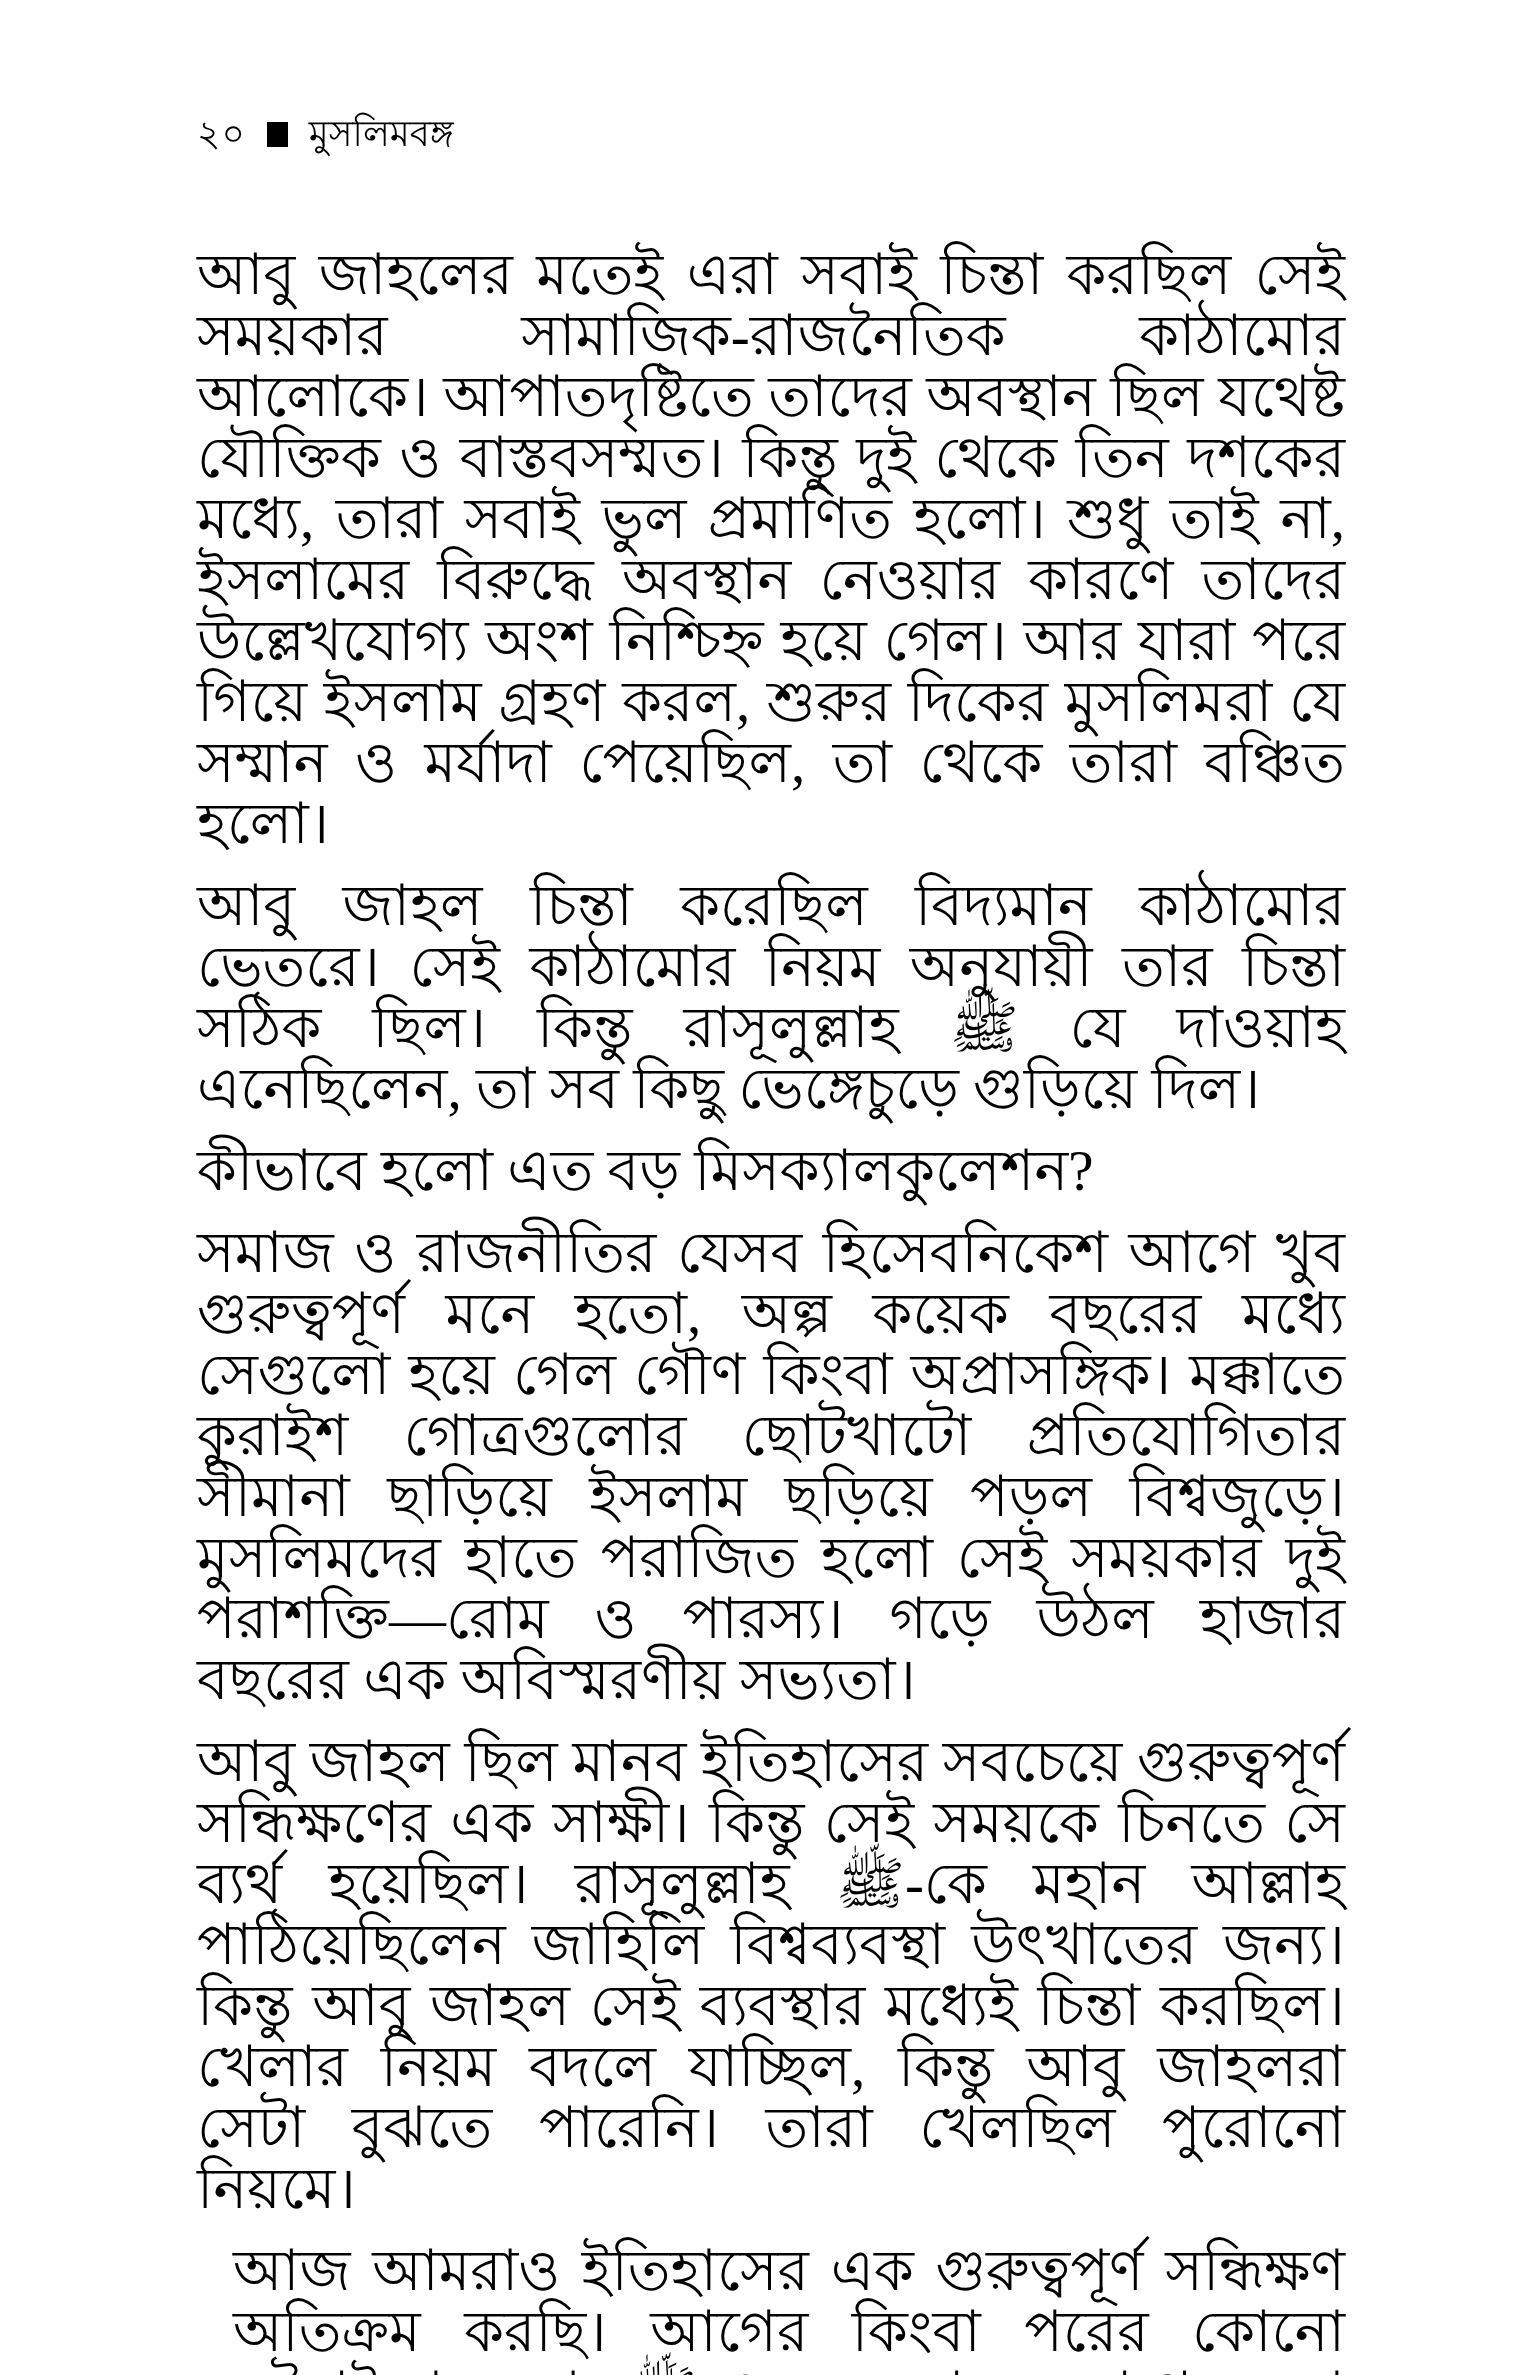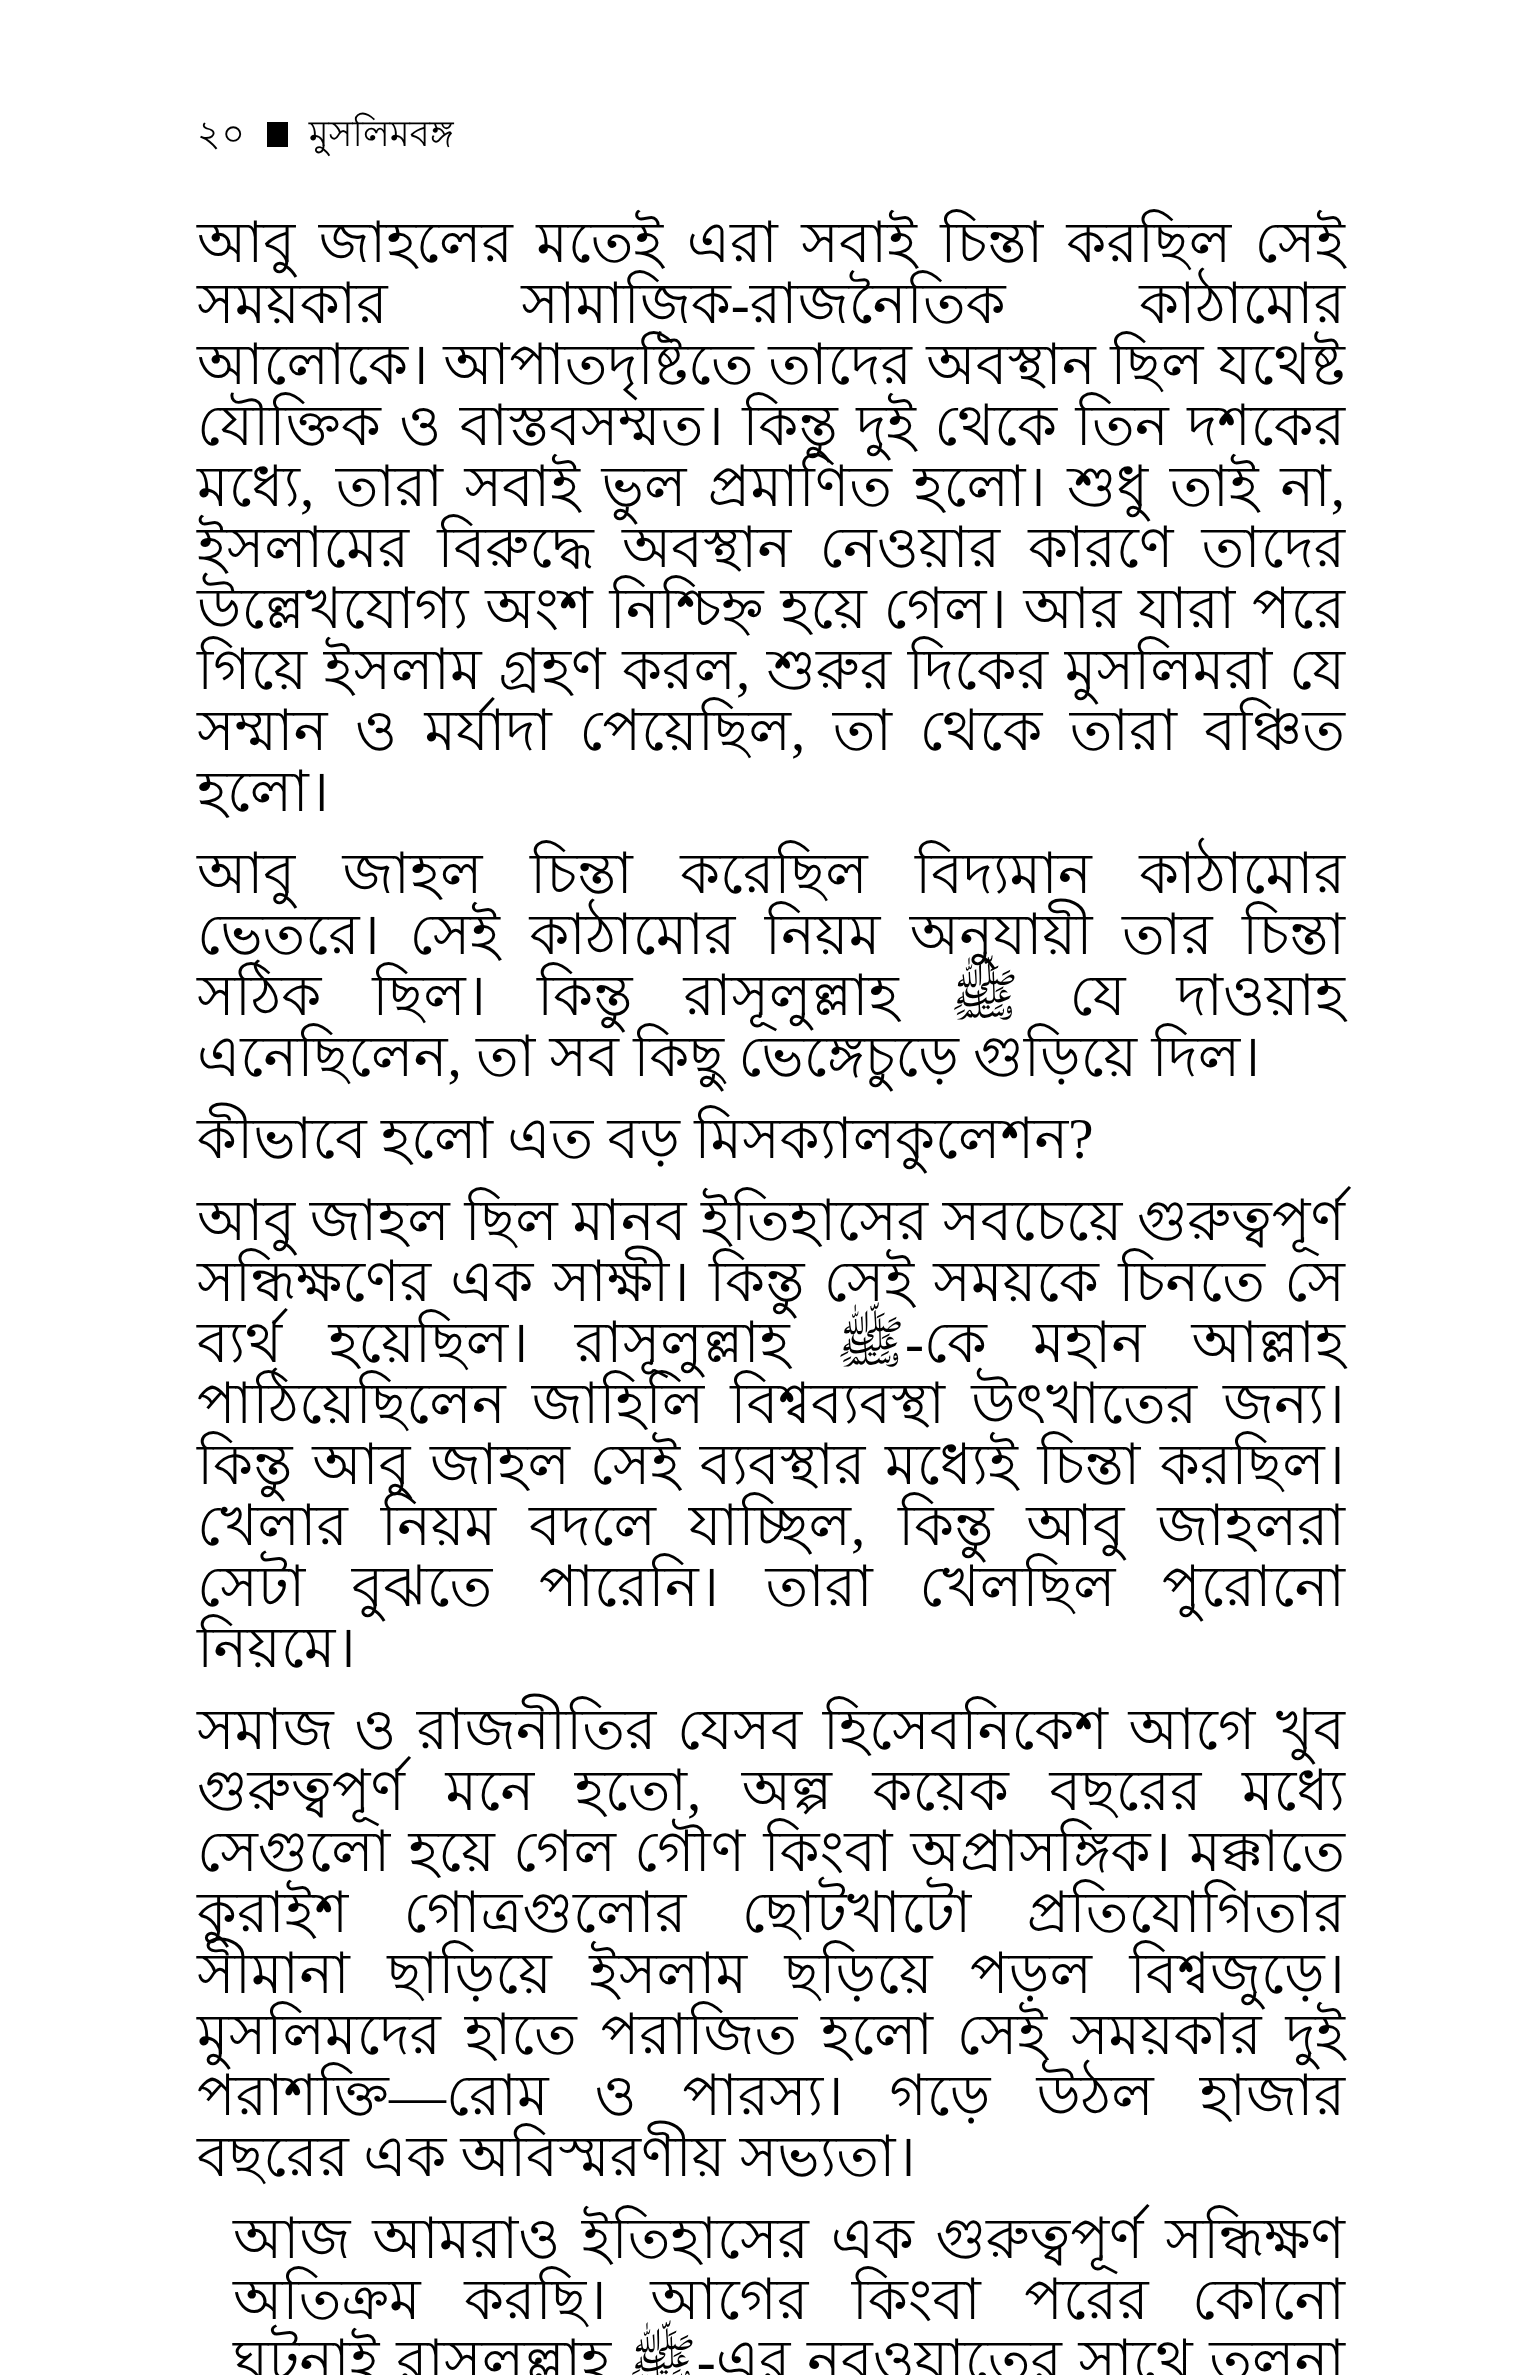--- a/index.html
+++ b/index.html
@@ -19,21 +19,21 @@
     padding: 113px 192px 0 197px;
     overflow: hidden;
   }
   .running-head {
     display: flex;
     align-items: center;
     gap: 21px;
     font-size: 36px;
     line-height: 1.2;
     color: #000000;
-    margin-bottom: 56px;
+    margin-bottom: 88px;
   }
   .running-head .page-num {
     letter-spacing: 1px;
   }
   .sq {
     display: inline-block;
     width: 21px;
     height: 25px;
     background: #000000;
     flex: 0 0 auto;
@@ -61,19 +61,19 @@
   <header class="running-head">
     <span class="page-num">২০</span>
     <span class="sq"></span>
     <span class="book-title">মুসলিমবঙ্গ</span>
   </header>
 
   <main class="body-text">
     <p>আবু জাহলের মতেই এরা সবাই চিন্তা করছিল সেই সময়কার সামাজিক-রাজনৈতিক কাঠামোর আলোকে। আপাতদৃষ্টিতে তাদের অবস্থান ছিল যথেষ্ট যৌক্তিক ও বাস্তবসম্মত। কিন্তু দুই থেকে তিন দশকের মধ্যে, তারা সবাই ভুল প্রমাণিত হলো। শুধু তাই না, ইসলামের বিরুদ্ধে অবস্থান নেওয়ার কারণে তাদের উল্লেখযোগ্য অংশ নিশ্চিহ্ন হয়ে গেল। আর যারা পরে গিয়ে ইসলাম গ্রহণ করল, শুরুর দিকের মুসলিমরা যে সম্মান ও মর্যাদা পেয়েছিল, তা থেকে তারা বঞ্চিত হলো।</p>
     <p>আবু জাহল চিন্তা করেছিল বিদ্যমান কাঠামোর ভেতরে। সেই কাঠামোর নিয়ম অনুযায়ী তার চিন্তা সঠিক ছিল। কিন্তু রাসূলুল্লাহ ﷺ যে দাওয়াহ এনেছিলেন, তা সব কিছু ভেঙ্গেচুড়ে গুড়িয়ে দিল।</p>
     <p>কীভাবে হলো এত বড় মিসক্যালকুলেশন?</p>
+    <p>সমাজ ও রাজনীতির যেসব হিসেবনিকেশ আগে খুব গুরুত্বপূর্ণ মনে হতো, অল্প কয়েক বছরের মধ্যে সেগুলো হয়ে গেল গৌণ কিংবা অপ্রাসঙ্গিক। মক্কাতে কুরাইশ গোত্রগুলোর ছোটখাটো প্রতিযোগিতার সীমানা ছাড়িয়ে ইসলাম ছড়িয়ে পড়ল বিশ্বজুড়ে। মুসলিমদের হাতে পরাজিত হলো সেই সময়কার দুই পরাশক্তি—রোম ও পারস্য। গড়ে উঠল হাজার বছরের এক অবিস্মরণীয় সভ্যতা।</p>
     <p>আবু জাহল ছিল মানব ইতিহাসের সবচেয়ে গুরুত্বপূর্ণ সন্ধিক্ষণের এক সাক্ষী। কিন্তু সেই সময়কে চিনতে সে ব্যর্থ হয়েছিল। রাসূলুল্লাহ ﷺ-কে মহান আল্লাহ পাঠিয়েছিলেন জাহিলি বিশ্বব্যবস্থা উৎখাতের জন্য। কিন্তু আবু জাহল সেই ব্যবস্থার মধ্যেই চিন্তা করছিল। খেলার নিয়ম বদলে যাচ্ছিল, কিন্তু আবু জাহলরা সেটা বুঝতে পারেনি। তারা খেলছিল পুরোনো নিয়মে।</p>
-    <p>সমাজ ও রাজনীতির যেসব হিসেবনিকেশ আগে খুব গুরুত্বপূর্ণ মনে হতো, অল্প কয়েক বছরের মধ্যে সেগুলো হয়ে গেল গৌণ কিংবা অপ্রাসঙ্গিক। মক্কাতে কুরাইশ গোত্রগুলোর ছোটখাটো প্রতিযোগিতার সীমানা ছাড়িয়ে ইসলাম ছড়িয়ে পড়ল বিশ্বজুড়ে। মুসলিমদের হাতে পরাজিত হলো সেই সময়কার দুই পরাশক্তি—রোম ও পারস্য। গড়ে উঠল হাজার বছরের এক অবিস্মরণীয় সভ্যতা।</p>
     <p>আজ আমরাও ইতিহাসের এক গুরুত্বপূর্ণ সন্ধিক্ষণ অতিক্রম করছি। আগের কিংবা পরের কোনো ঘটনাই রাসূলুল্লাহ ﷺ-এর নুবুওয়াতের সাথে তুলনা করার মতো না। তবে ইতিহাসের যে বাঁকে দাঁড়িয়ে আবু জাহলরা তাদের ‘বাস্তবসম্মত’ রাজনীতির হিসেব কষেছিল, আজ আমরাও দাঁড়িয়ে আছি অনেকটা একই রকমের এক বাঁকে। আর ভয়ের ব্যাপার হলো, আমরাও ঠিক একই ধরনের ভুল করার ঝুঁকিতে আছি।</p>
   </main>
 
 </div>
 
 
 </body></html>

